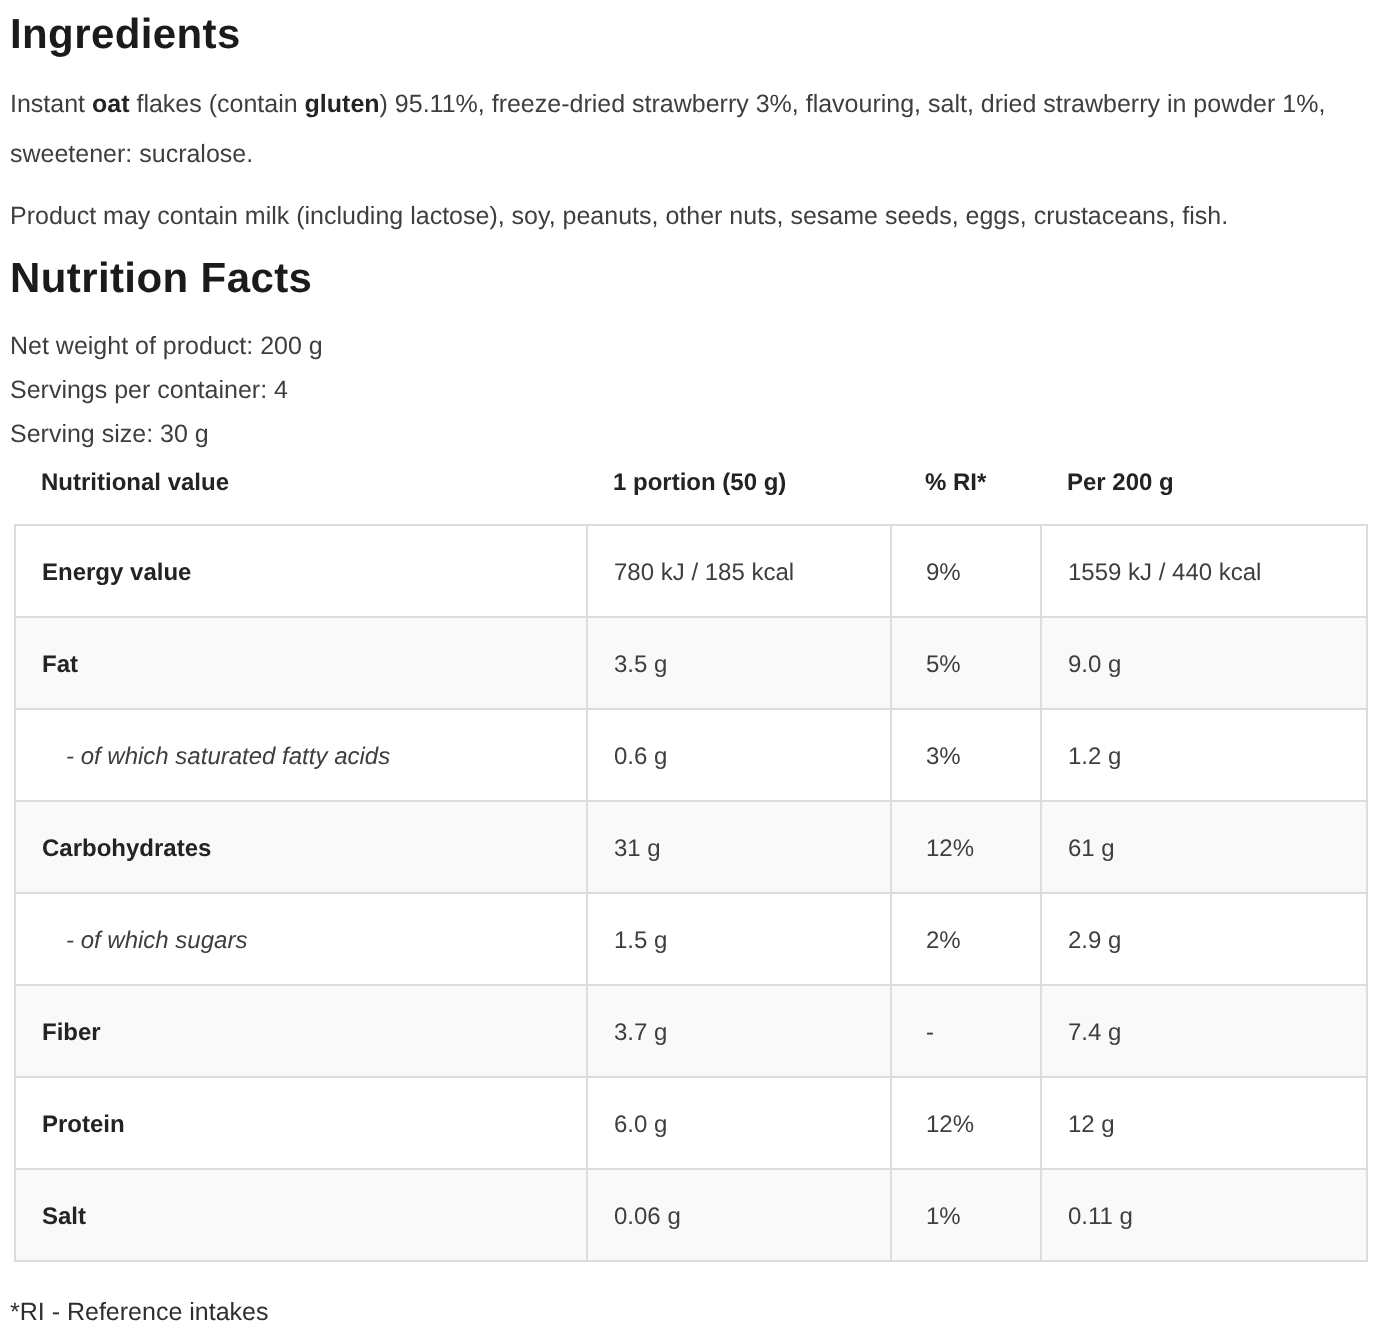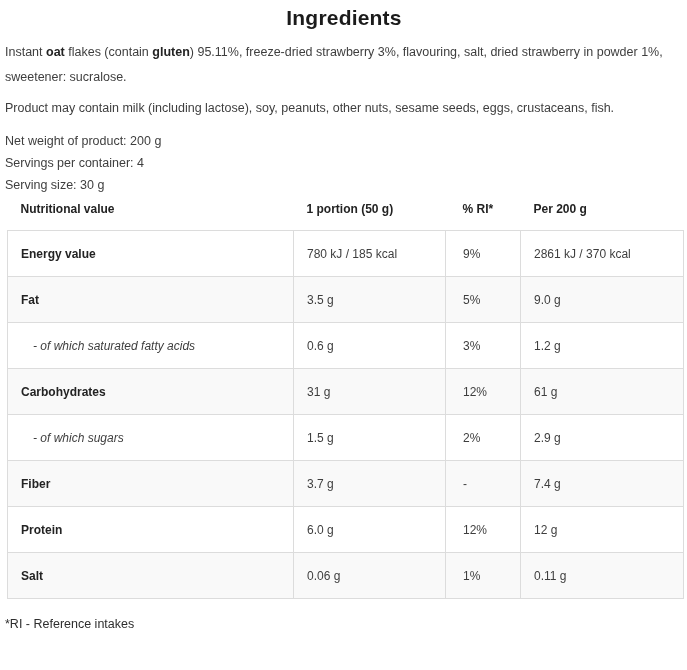--- a/index.html
+++ b/index.html
@@ -12,21 +12,20 @@
     color: #3d3d3d;
   }
   .page { padding: 5px 4px 0 5px; }
 
   .section-heading {
     font-size: 21px;
     line-height: 26px;
     font-weight: 700;
     color: #1b1b1b;
     letter-spacing: 0.2px;
-    text-align: center;
   }
   .body-text {
     font-size: 12.5px;
     line-height: 25px;
     color: #3e3e3e;
     margin-top: 9px;
   }
   .body-text strong { color: #242424; font-weight: 700; }
   .allergen { margin-top: 6px; }
   .nutrition-heading { margin-top: 6px; }
@@ -90,20 +89,21 @@
 <body>
 
 <main class="page">
 
   <h2 class="section-heading">Ingredients</h2>
 
   <p class="body-text" id="ingredients-rich"><span>Instant </span><strong>oat</strong><span> flakes (contain </span><strong>gluten</strong><span>) 95.11%, freeze-dried strawberry 3%, flavouring, salt, dried strawberry in powder 1%, sweetener: sucralose.</span></p>
 
   <p class="body-text allergen">Product may contain milk (including lactose), soy, peanuts, other nuts, sesame seeds, eggs, crustaceans, fish.</p>
 
+  <h2 class="section-heading nutrition-heading">Nutrition Facts</h2>
 
   <p class="meta-line meta-first">Net weight of product: 200 g</p>
 
   <p class="meta-line">Servings per container: 4</p>
 
   <p class="meta-line">Serving size: 30 g</p>
 
   <table class="nutrition-table">
     <colgroup>
       <col class="c1">
@@ -117,21 +117,21 @@
         <th>1 portion (50 g)</th>
         <th class="ri-col">% RI*</th>
         <th>Per 200 g</th>
       </tr>
     </thead>
     <tbody id="nutrition-rows">
         <tr>
           <td class="nutrient-label">Energy value</td>
           <td class="portion-cell">780 kJ / 185 kcal</td>
           <td class="ri-cell">9%</td>
-          <td class="per100-cell">2861 kJ / 370 kcal</td>
+          <td class="per100-cell">1559 kJ / 440 kcal</td>
         </tr>
         <tr>
           <td class="nutrient-label">Fat</td>
           <td class="portion-cell">3.5 g</td>
           <td class="ri-cell">5%</td>
           <td class="per100-cell">9.0 g</td>
         </tr>
         <tr>
           <td class="nutrient-label indent">- of which saturated fatty acids</td>
           <td class="portion-cell">0.6 g</td>

